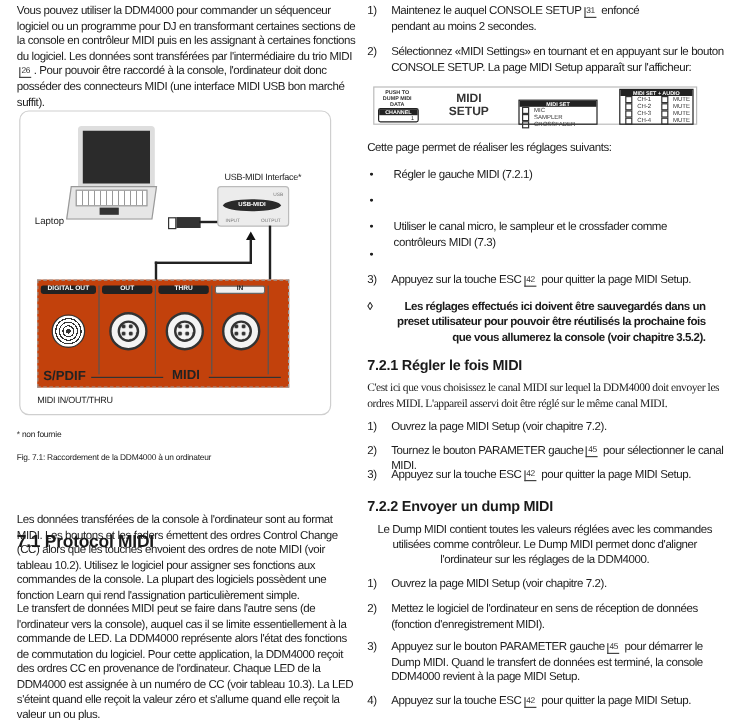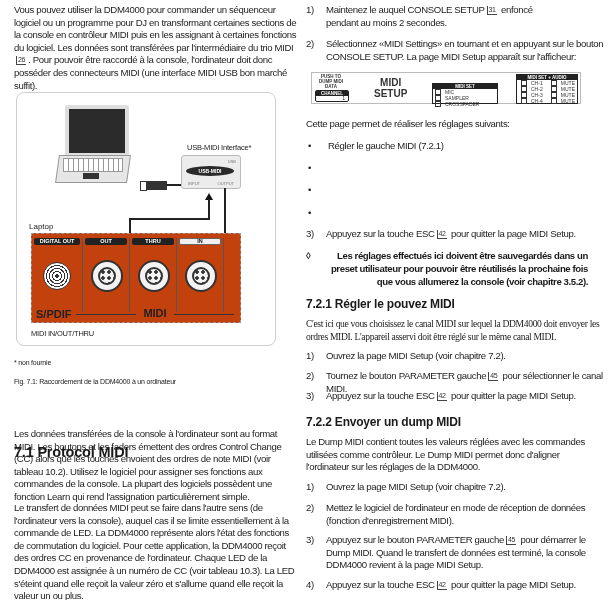--- a/index.html
+++ b/index.html
@@ -41,21 +41,21 @@
   .laptop-base {
     position: absolute; left: 40px; top: 62px; width: 70px; height: 26px;
     background: #e6e6e6; border: 1px solid #999; transform: skewX(-8deg);
   }
   .laptop-keys {
     position: absolute; left: 46px; top: 65px; width: 58px; height: 12px;
     background: repeating-linear-gradient(90deg, #fff 0 4px, #999 4px 5px);
     border: 1px solid #999;
   }
   .laptop-pad { position: absolute; left: 66px; top: 80px; width: 16px; height: 6px; background: #333; }
-  .laptop-label { position: absolute; left: 12px; top: 87px; font-size: 8px; color: #222; margin-top: 42px; }
+  .laptop-label { position: absolute; left: 12px; top: 87px; font-size: 8px; color: #222; }
   .usb-plug { position: absolute; left: 128px; top: 88px; width: 20px; height: 7px; background: #333; border: 1px solid #333; }
   .usb-plug::before { content:""; position:absolute; left:-6px; top:-1px; width:5px; height:8px; border:1px solid #333; background:#fff; }
   .cable { position: absolute; background: #222; }
   .iface-label { position: absolute; left: 170px; top: 50px; font-size: 7.5px; color: #222; letter-spacing: -0.2px; }
   .iface {
     position: absolute; left: 164px; top: 62px; width: 58px; height: 32px;
     background: #ececec; border: 1px solid #bbb; border-radius: 3px;
   }
   .iface-oval {
     position: absolute; left: 4px; top: 10px; width: 48px; height: 10px; background: #2a2a2a; border-radius: 50%;
@@ -260,61 +260,62 @@
 
   <div class="body-text bullet" style="position:absolute; top:140px; width:300px;">
     <span class="dot">•</span>
       <span>Régler le gauche MIDI (7.2.1)</span>
   </div>
   <div class="body-text bullet" style="position:absolute; top:162px; width:300px;">
     <span class="dot">•</span>
   </div>
   <div class="body-text bullet" style="position:absolute; top:184px; width:300px;">
     <span class="dot">•</span>
+      <span style="width:270px;">Utiliser le canal micro, le sampleur et le crossfader comme contrôleurs MIDI (7.3)</span>
   </div>
   <div class="body-text bullet" style="position:absolute; top:207px; width:300px;">
     <span class="dot">•</span>
   </div>
 
   <div class="body-text step" style="position:absolute; top:228px; width:300px;">
     <span class="num">3)</span>
     <span><span>Appuyez sur la touche ESC</span><span class="ico">42</span><span> pour quitter la page MIDI Setup.</span></span>
   </div>
 
   <div class="note" style="position:absolute; top:250px; width:290px;">
     <span class="mark">◊</span>
     <span style="width:262px;text-align:right;">Les réglages effectués ici doivent être sauvegardés dans un preset utilisateur pour pouvoir être réutilisés la prochaine fois que vous allumerez la console (voir chapitre 3.5.2).</span>
   </div>
 
-  <h3 style="position:absolute; top:297px;">7.2.1  Régler le pouvez MIDI</h3>
+  <h3 style="position:absolute; top:297px;">7.2.1  Régler le fois MIDI</h3>
   <p class="body-text" style="position:absolute; top:318px; width:296px;font-family:Liberation Serif, serif;">C'est ici que vous choisissez le canal MIDI sur lequel la DDM4000 doit envoyer les ordres MIDI. L'appareil asservi doit être réglé sur le même canal MIDI.</p>
 
   <div class="body-text step" style="position:absolute; top:350px; width:300px;">
     <span class="num">1)</span>
     <span>Ouvrez la page MIDI Setup (voir chapitre 7.2).</span>
   </div>
   <div class="body-text step" style="position:absolute; top:370px; width:300px;">
     <span class="num">2)</span>
     <span><span>Tournez le bouton PARAMETER gauche</span><span class="ico">45</span><span> pour sélectionner le canal MIDI.</span></span>
   </div>
   <div class="body-text step" style="position:absolute; top:390px; width:300px;">
     <span class="num">3)</span>
     <span><span>Appuyez sur la touche ESC</span><span class="ico">42</span><span> pour quitter la page MIDI Setup.</span></span>
   </div>
 
   <h3 style="position:absolute; top:415px;">7.2.2  Envoyer un dump MIDI</h3>
-  <p class="body-text" style="position:absolute; top:436px; width:296px;">Le Dump MIDI contient toutes les valeurs réglées avec les commandes utilisées comme contrôleur. Le Dump MIDI permet donc d'aligner l'ordinateur sur les réglages de la DDM4000.</p>
+  <p class="body-text" style="position:absolute; top:436px; width:296px;text-align:center;">Le Dump MIDI contient toutes les valeurs réglées avec les commandes utilisées comme contrôleur. Le Dump MIDI permet donc d'aligner l'ordinateur sur les réglages de la DDM4000.</p>
 
   <div class="body-text step" style="position:absolute; top:481px; width:300px;">
     <span class="num">1)</span>
     <span>Ouvrez la page MIDI Setup (voir chapitre 7.2).</span>
   </div>
   <div class="body-text step" style="position:absolute; top:502px; width:300px;">
     <span class="num">2)</span>
-    <span style="width:270px;">Mettez le logiciel de l'ordinateur en mode de réception de données (fonction d'enregistrement MIDI).</span>
+    <span style="width:270px;">Mettez le logiciel de l'ordinateur en sens de réception de données (fonction d'enregistrement MIDI).</span>
   </div>
   <div class="body-text step" style="position:absolute; top:534px; width:300px;">
     <span class="num">3)</span>
     <span style="width:278px;"><span>Appuyez sur le bouton PARAMETER gauche</span><span class="ico">45</span><span> pour démarrer le Dump MIDI. Quand le transfert de données est terminé, la console DDM4000 revient à la page MIDI Setup.</span></span>
   </div>
   <div class="body-text step" style="position:absolute; top:579px; width:300px;">
     <span class="num">4)</span>
     <span><span>Appuyez sur la touche ESC</span><span class="ico">42</span><span> pour quitter la page MIDI Setup.</span></span>
   </div>
 </div>

